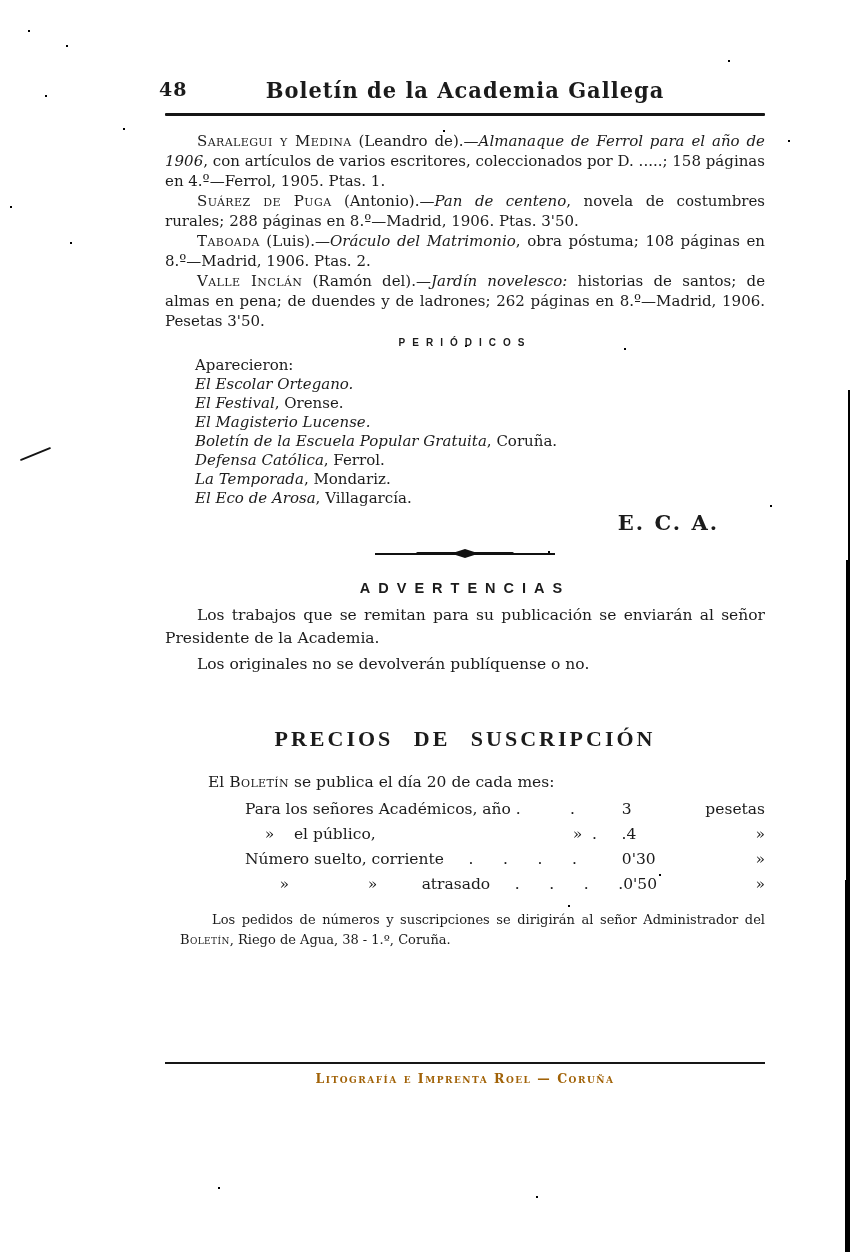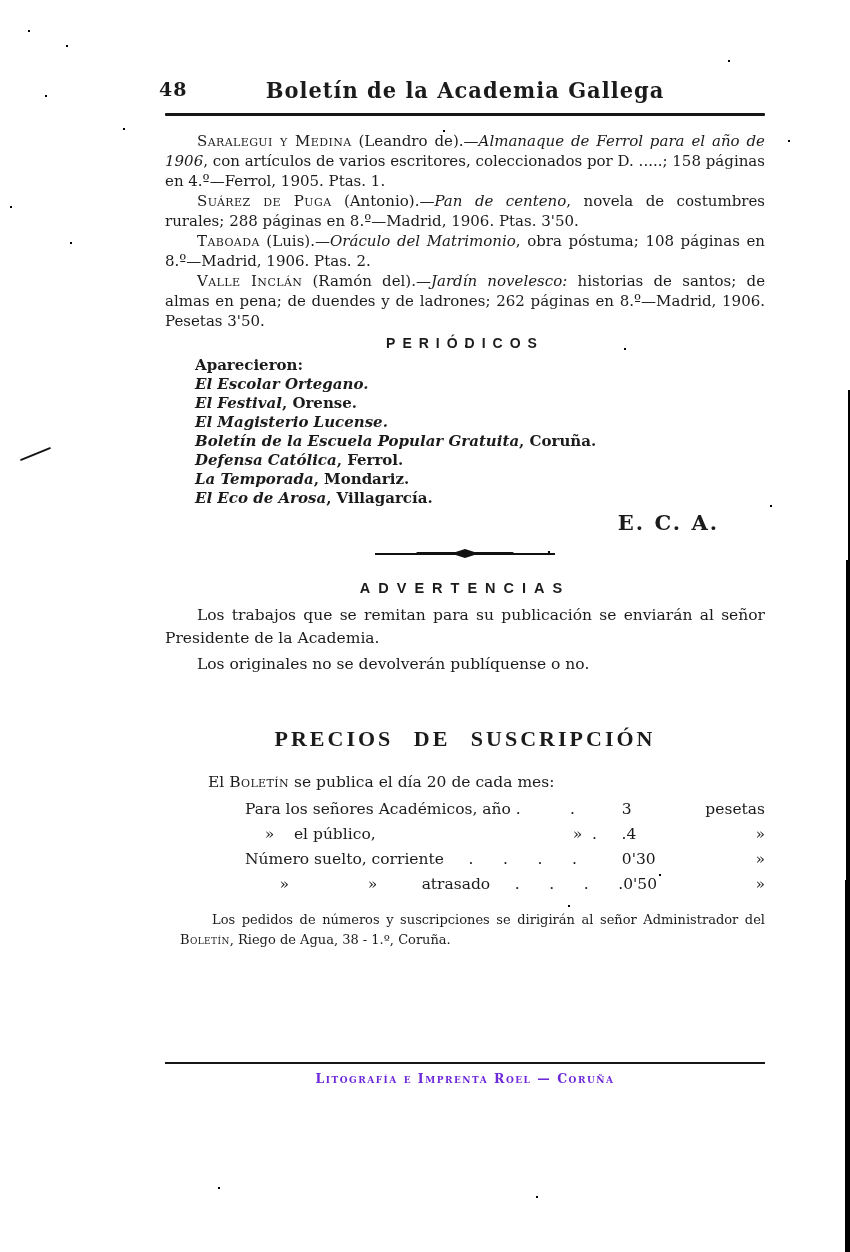--- a/index.html
+++ b/index.html
@@ -24,25 +24,25 @@
 
   
   .biblio { margin-top:15px; font-size:15px; line-height:20px; text-align:justify; }
   .biblio p { margin:0; text-indent:32px; }
   .author { font-variant:small-caps; letter-spacing:0.4px; }
   .ital { font-style:italic; }
 
   
   .sec-heading {
     text-align:center; font-family:"Liberation Sans", sans-serif;
-    font-weight:bold; font-size:14px; letter-spacing:7px; line-height:20px;
+    font-weight:bold; font-size:10px; letter-spacing:7px; line-height:20px;
   }
   .periodicos-h { margin-top:2px; }
   .plist { margin:3px 0 0 30px; font-size:15px; line-height:19px; }
-  .plist div { white-space:nowrap;font-weight:bold; }
+  .plist div { white-space:nowrap; }
   .signature { text-align:right; padding-right:46px; font-size:21px; font-weight:bold;
     letter-spacing:2px; margin-top:2px; }
 
   
   .divider { position:relative; width:180px; height:10px; margin:14px auto 0 auto; }
   .divider .line { position:absolute; top:4px; left:0; right:0; height:1.5px; background:#111; }
   .divider .mid  { position:absolute; top:3px; left:23%; right:23%; height:3px; background:#111; border-radius:2px; }
   .divider .gem  { position:absolute; top:0; left:50%; width:28px; height:9px; margin-left:-14px;
     background:#111; clip-path:polygon(50% 0, 100% 50%, 50% 100%, 0 50%); }
 
@@ -61,21 +61,21 @@
   .price-row { display:flex; height:25px; align-items:baseline; }
   .price-left { width:400px; white-space:pre; }
   .price-value { width:62px; white-space:pre; }
   .price-unit { width:90px; text-align:right; }
   .pedidos { margin:10px 0 0 15px; font-size:13px; line-height:20px; text-align:justify; text-indent:32px; }
 
   
   .footer-rule { margin-top:112px; height:2px; background:#161616; }
   .imprint {
     margin-top:7px; text-align:center; font-variant:small-caps; font-weight:bold;
-    font-size:12.5px; letter-spacing:1.5px; color:#6d28d9;
+    font-size:12.5px; letter-spacing:1.5px; color:#a16207;
   }
 
   
   .streak-a { position:absolute; right:0; top:390px; width:2px; height:180px; background:#000; }
   .streak-b { position:absolute; right:0; top:560px; width:4px; height:320px; background:#000; }
   .streak-c { position:absolute; right:0; top:880px; width:5px; height:372px; background:#000; }
   .pen-mark { position:absolute; left:19px; top:453px; width:33px; height:2px; background:#141414;
     transform:rotate(-22deg); border-radius:1px; }
   .noise { position:absolute; left:28px; top:30px; width:2px; height:2px; background:#000;
     box-shadow: 38px 15px 0 #000, 17px 65px 0 #000, 95px 98px 0 #000, -18px 176px 0 #000,

